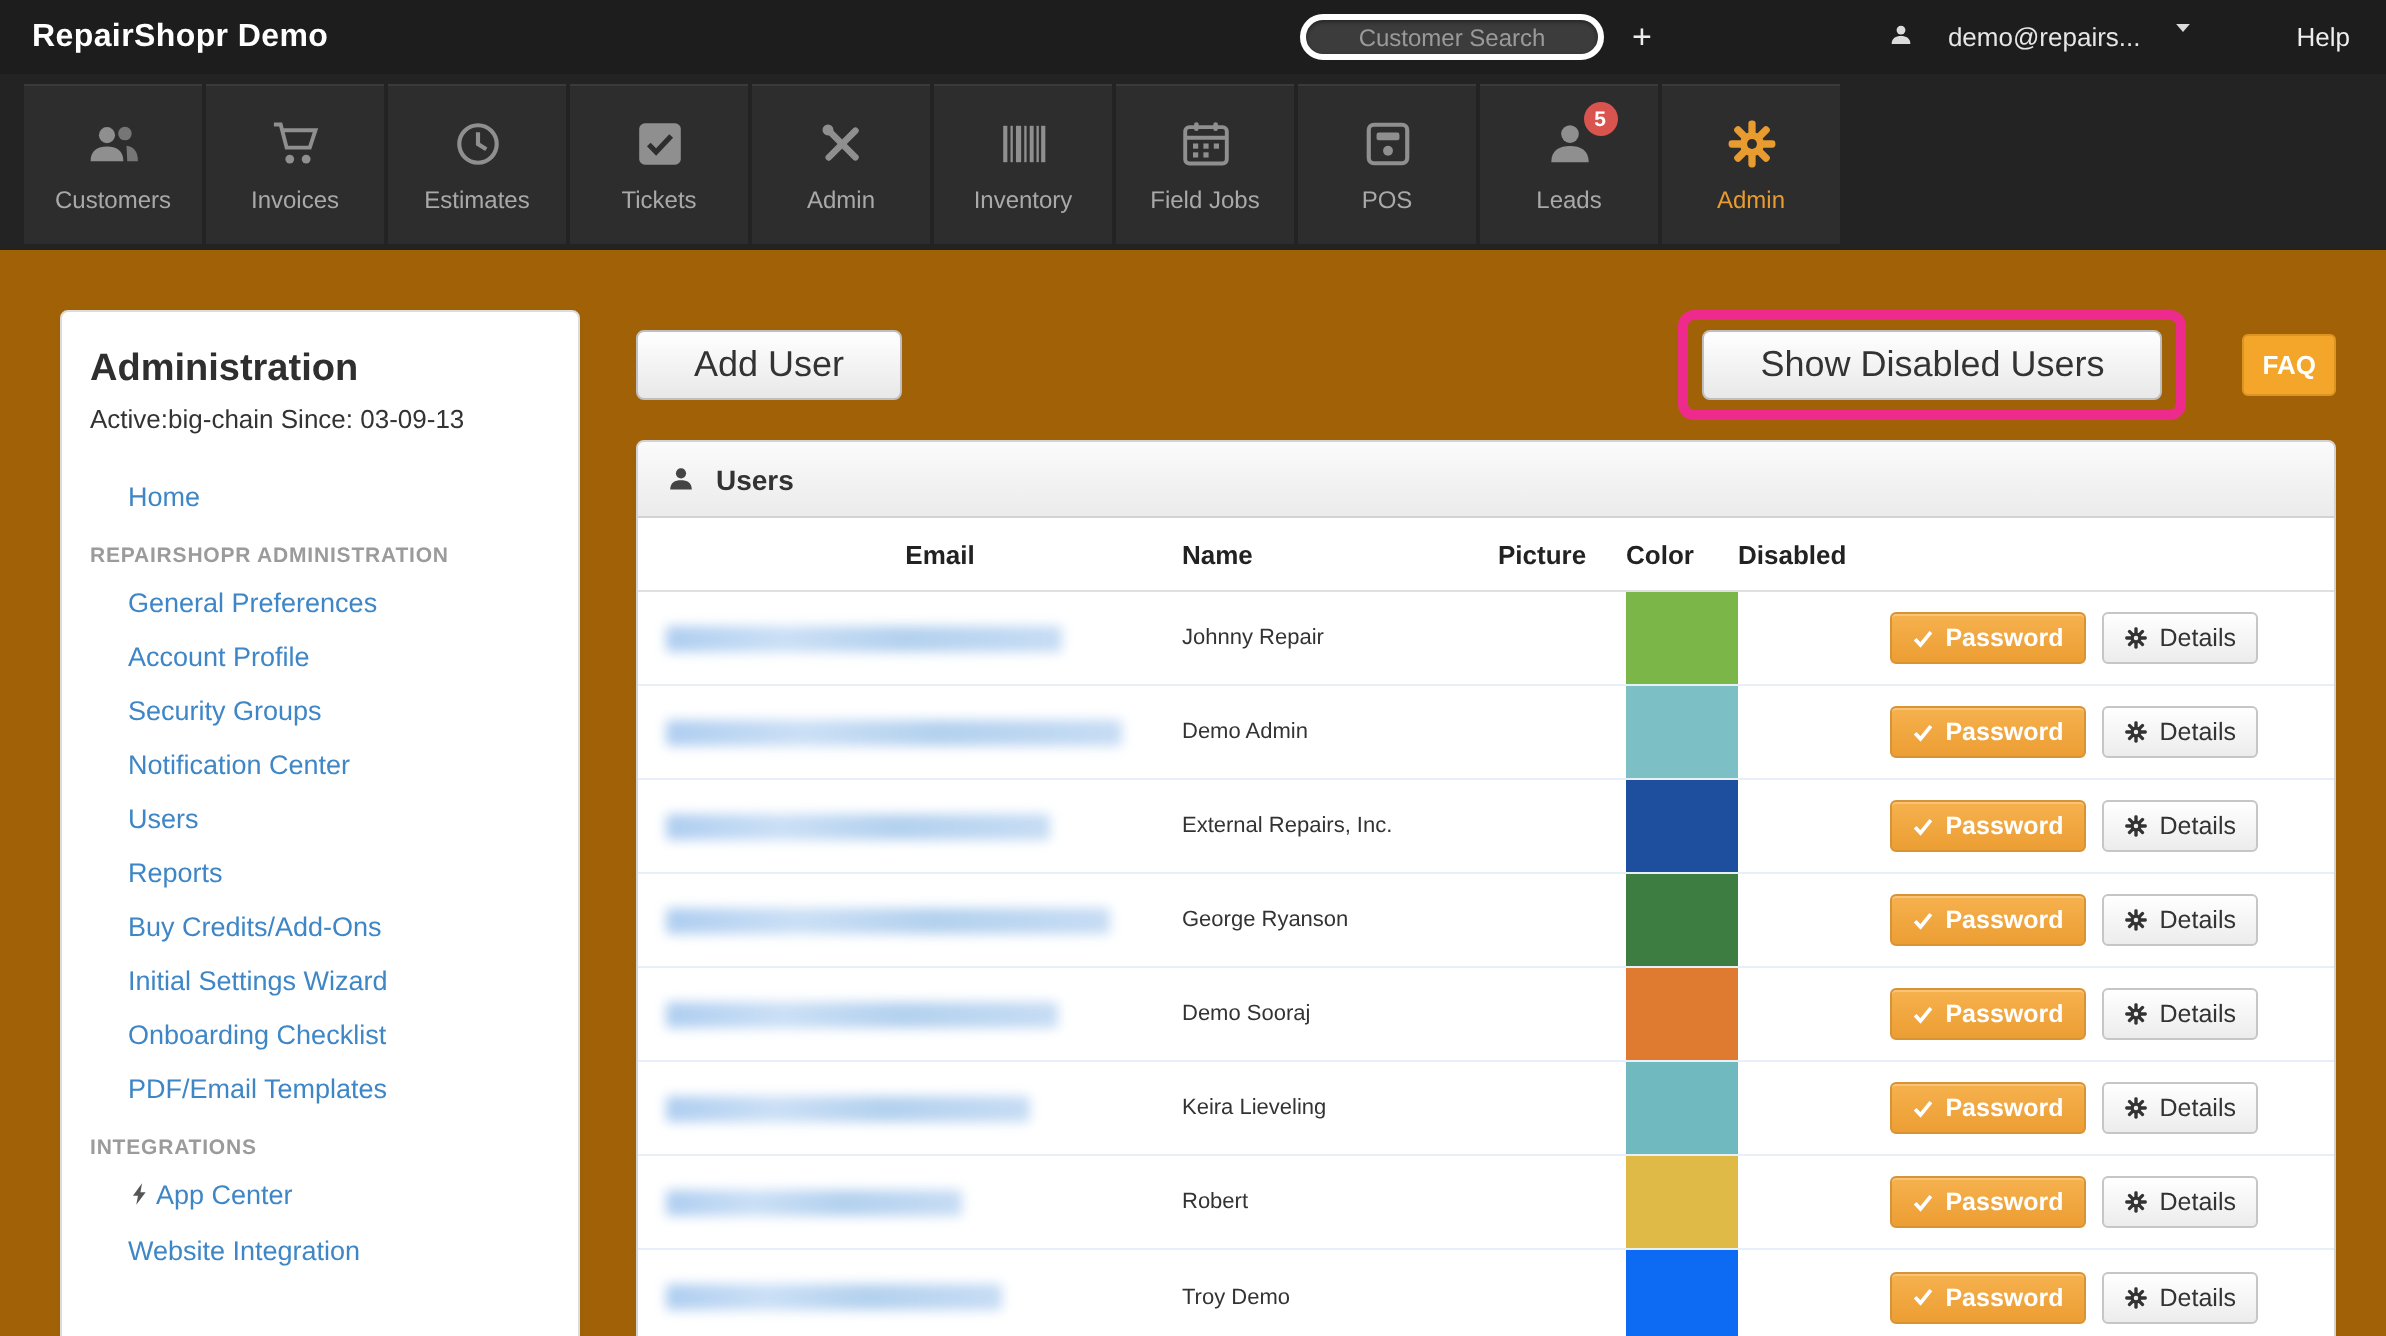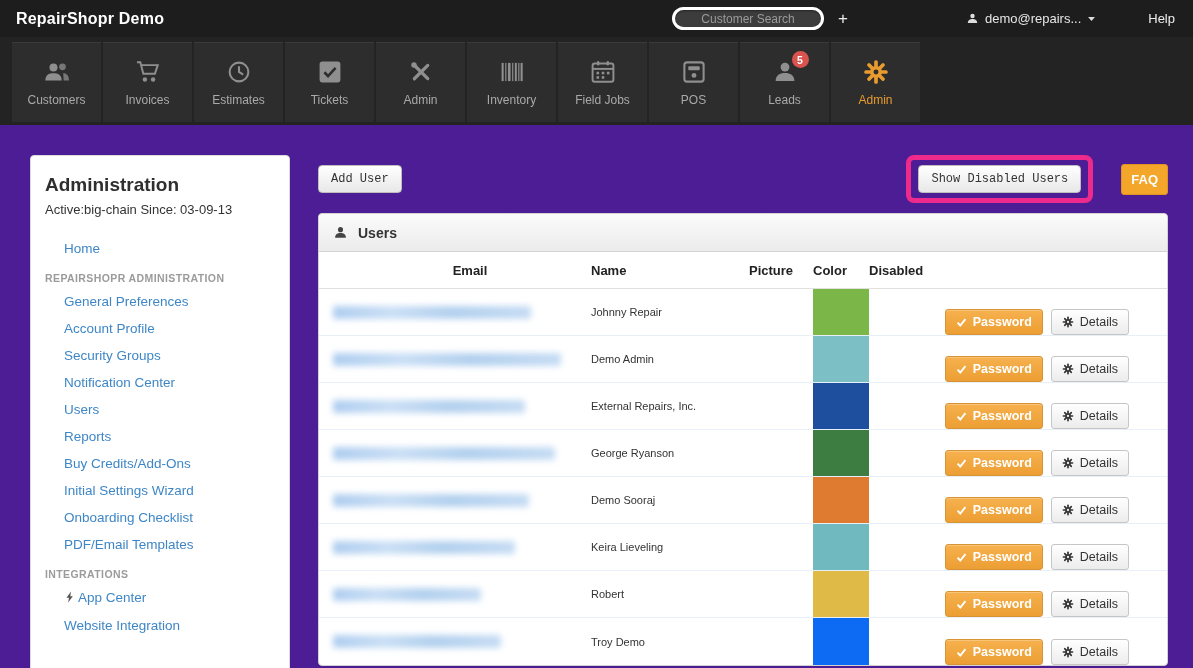--- a/index.html
+++ b/index.html
@@ -1,27 +1,27 @@
 <!DOCTYPE html>
 <html><head>
 <meta charset="utf-8">
 <style>
   * { margin:0; padding:0; box-sizing:border-box; }
   body { background:#555; font-family:"Liberation Sans", sans-serif; }
-  .app { width:1193px; height:668px; position:relative; overflow:hidden; background:#4c1d95; }
+  .app { width:1193px; height:668px; position:relative; overflow:hidden; background:#a16207; }
 
   
   .topbar { height:37px; background:#1d1d1d; display:flex; align-items:center; padding:0 18px 0 16px; color:#fff; }
   .brand { font-size:16px; font-weight:bold; letter-spacing:.2px; }
   .search-pill { margin-left:auto; width:152px; height:23px; background:#3c3c3c; border:3px solid #ffffff;
                  border-radius:12px; color:#ddd; font-size:12px; text-align:center; outline:none;
                  box-shadow:inset 0 1px 2px rgba(0,0,0,.4); font-family:"Liberation Sans",sans-serif;}
   .search-pill::placeholder { color:#9a9a9a; }
   .plus-btn { margin-left:14px; background:none; border:none; color:#eee; font-size:17px; cursor:pointer; line-height:1; }
-  .account { margin-left:118px; display:flex; align-items:center; gap:6px; font-size:13px; color:#e6e6e6; cursor:pointer; }
+  .account { margin-left:118px; display:flex; align-items:flex-start; gap:17px; font-size:13px; color:#e6e6e6; cursor:pointer; }
   .help { margin-left:52px; font-size:13px; color:#eee; text-decoration:none; cursor:pointer; }
 
   
   .mainnav { height:88px; background:#232323; display:flex; align-items:flex-start; padding:5px 0 0 12px; }
   .tab { width:89px; height:80px; background:#2d2d2d; margin-right:2px; display:flex; flex-direction:column;
          align-items:center; justify-content:center; gap:7px; cursor:pointer; color:#8f8f8f;
          border-top:1px solid #3a3a3a; }
   .tab .lbl { font-size:12px; color:#a9a9a9; }
   .tab.accent .lbl { color:inherit; }
   .tab .icn { position:relative; width:28px; height:28px; display:flex; align-items:center; justify-content:center; }
@@ -36,40 +36,40 @@
                   box-shadow:0 1px 2px rgba(0,0,0,.05); padding:18px 14px; height:600px; }
   .admin-title { font-size:19px; font-weight:bold; color:#2f2f2f; margin-bottom:6px; }
   .admin-sub { font-size:13px; color:#333; margin-bottom:18px; }
   .side-list { list-style:none; }
   .side-link { display:block; padding:6px 0 6px 19px; color:#3e86c6; font-size:13.5px; text-decoration:none; cursor:pointer; }
   .side-section { padding:10px 0 4px 0; color:#9b9b9b; font-size:10.5px; letter-spacing:.4px; font-weight:bold; }
   .side-link .bolt { margin-right:5px; vertical-align:-1px; }
 
   .main-col { flex:1; }
   .toolbar-row { display:flex; align-items:center; margin-bottom:10px; min-height:46px; }
-  .btn-default { padding:6px 12px; font-size:12px; color:#333; background:linear-gradient(#ffffff,#e8e8e8);
-                 border:1px solid #bfbfbf; border-radius:4px; cursor:pointer; font-family:Liberation Mono, monospace; }
+  .btn-default { padding:6px 28px; font-size:18px; color:#333; background:linear-gradient(#ffffff,#e8e8e8);
+                 border:1px solid #bfbfbf; border-radius:4px; cursor:pointer; font-family:Liberation Sans, sans-serif; }
   .annotation-box { margin-left:auto; border:5px solid #ee2b8c; border-radius:8px; padding:5px 7px; display:inline-flex; }
   .btn-faq { margin-left:28px; padding:7px 9px; font-size:13px; font-weight:bold; color:#fff;
              background:#f4a62a; border:1px solid #dd9420; border-radius:3px; cursor:pointer; }
 
   .panel { background:#fff; border:1px solid #d3d3d3; border-radius:4px; box-shadow:0 1px 2px rgba(0,0,0,.04); }
   .panel-header { height:38px; display:flex; align-items:center; gap:10px; padding:0 14px;
                   background:linear-gradient(#fbfbfb,#ebebeb); border-bottom:1px solid #d3d3d3;
                   border-radius:4px 4px 0 0; font-size:14px; font-weight:bold; color:#333; }
   .tgrid { display:grid; grid-template-columns:272px 158px 64px 56px 1fr; align-items:center; }
   .thead { height:37px; font-size:13px; font-weight:bold; color:#222; border-bottom:1px solid #e0e0e0; }
   .thead .cell-email { padding-left:30px;text-align:center; }
   .trow { height:47px; border-bottom:1px solid #e7f0f8; }
   .trow:last-child { border-bottom:none; }
   .blur-bar { height:13px; border-radius:2px; margin-left:14px; filter:blur(3px);
               background:linear-gradient(90deg,#aecdf0,#cadff5 30%,#b2d0ee 60%,#c6dcf4); }
   .cell-name { font-size:11px; color:#333; }
   .swatch { width:100%; height:100%; }
-  .cell-actions { display:flex; justify-content:flex-end; align-items:flex-end; gap:8px; padding-right:38px; height:100%; }
+  .cell-actions { display:flex; justify-content:flex-end; align-items:center; gap:8px; padding-right:38px; height:100%; }
   .btn-pass { display:inline-flex; align-items:center; gap:6px; padding:5px 10px; font-size:12.5px; font-weight:bold;
               color:#fff; background:linear-gradient(#f6b14e,#ec9e33); border:1px solid #d89434; border-radius:3px;
               cursor:pointer; box-shadow:inset 0 1px 0 rgba(255,255,255,.25); }
   .btn-details { display:inline-flex; align-items:center; gap:6px; padding:5px 10px; font-size:12.5px; color:#333;
                  background:linear-gradient(#ffffff,#ececec); border:1px solid #c6c6c6; border-radius:3px; cursor:pointer; }
   svg { display:block; }
 </style>
 </head>
 <body>
 

